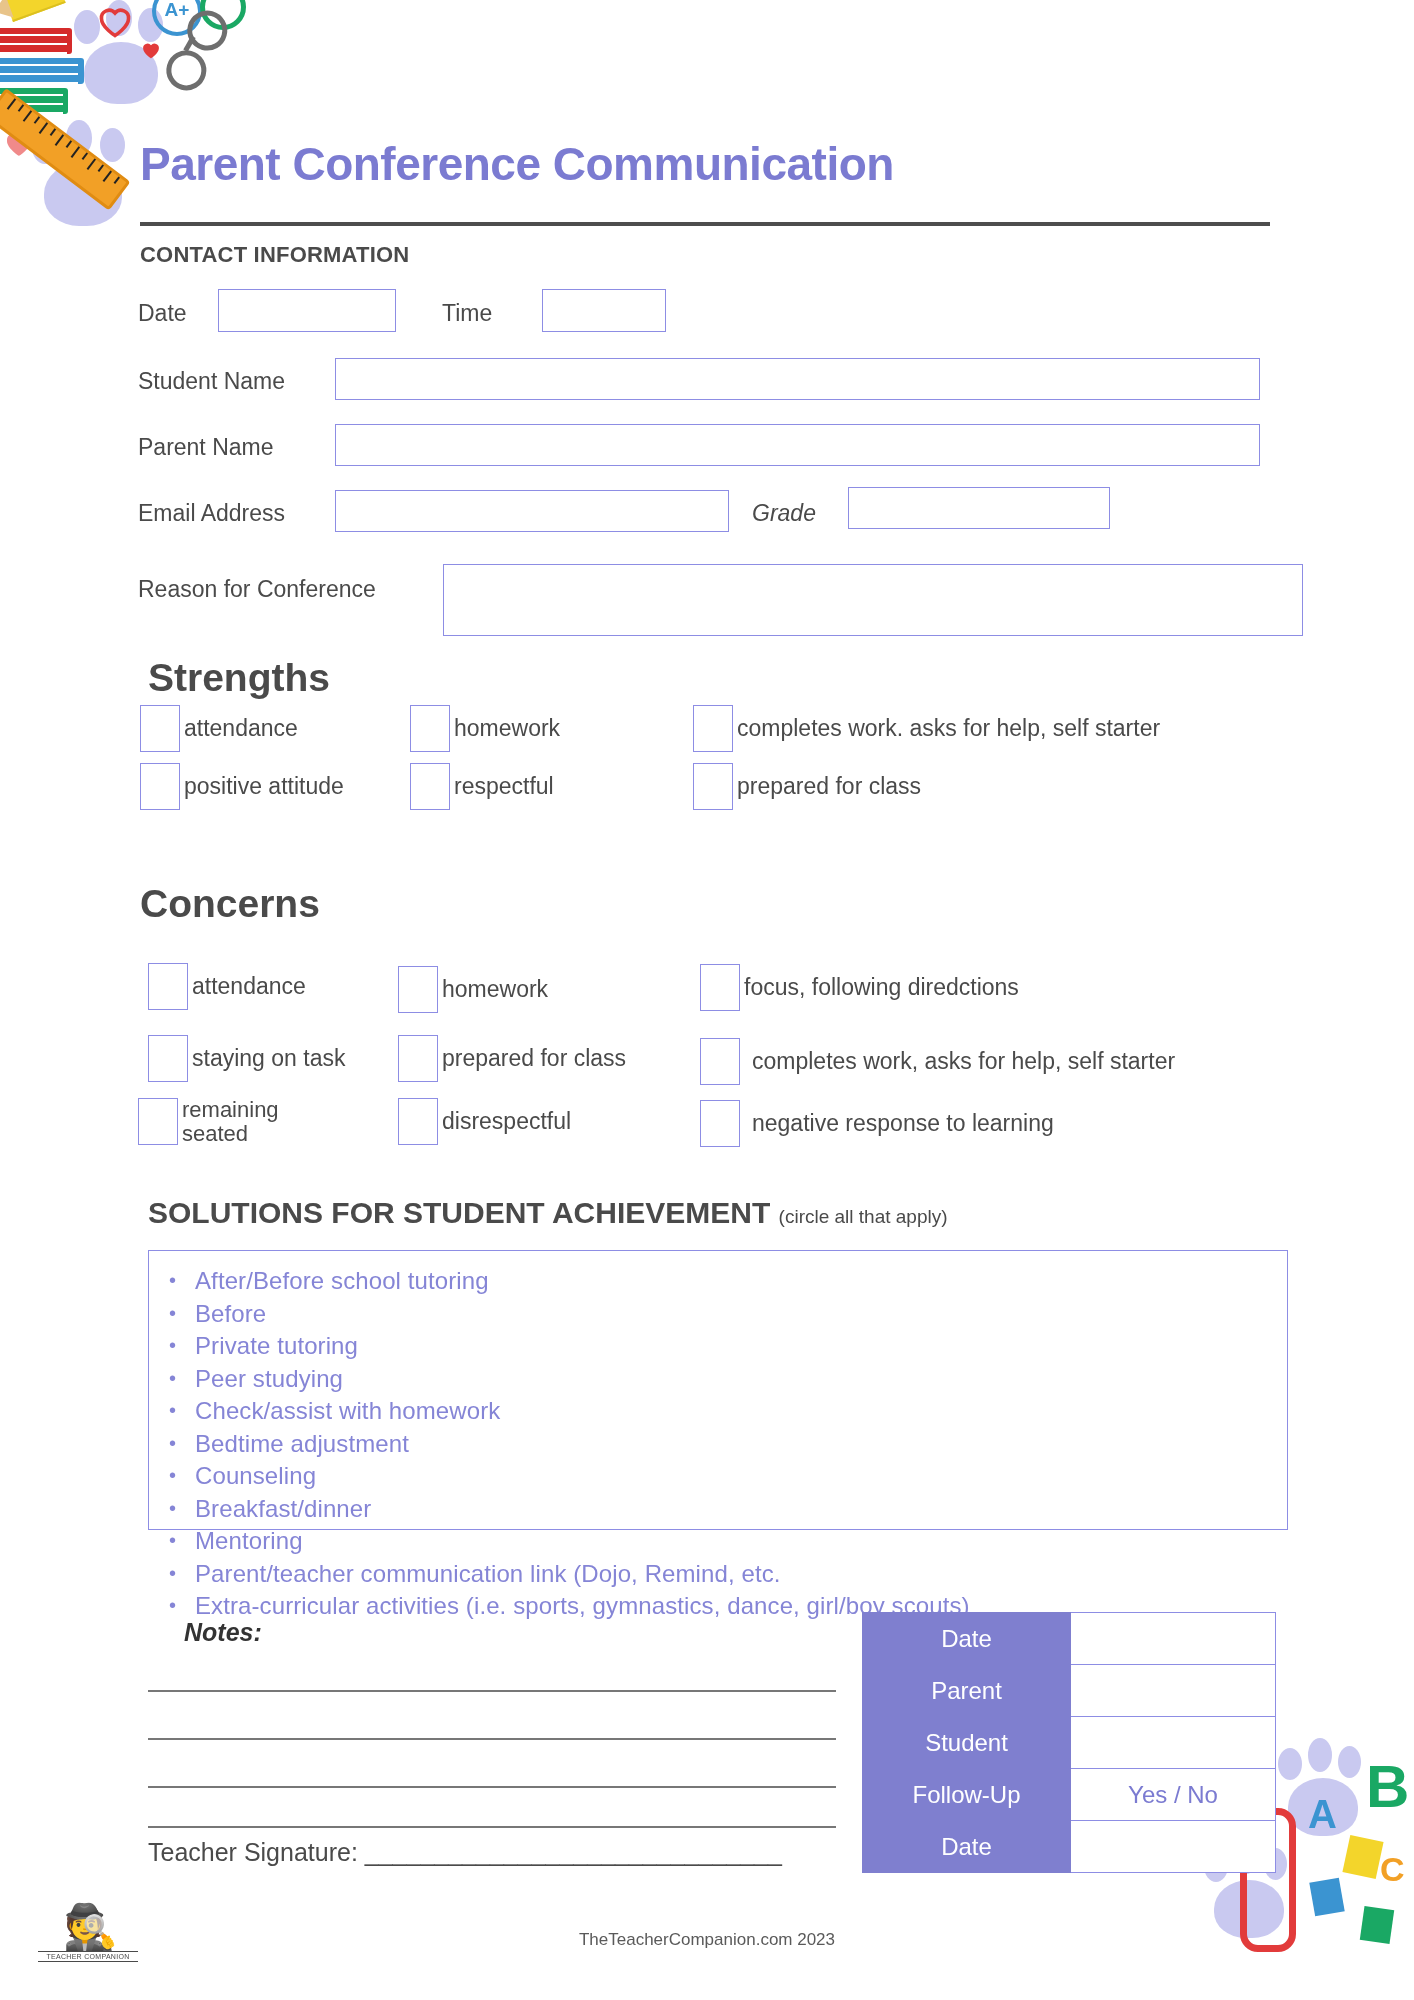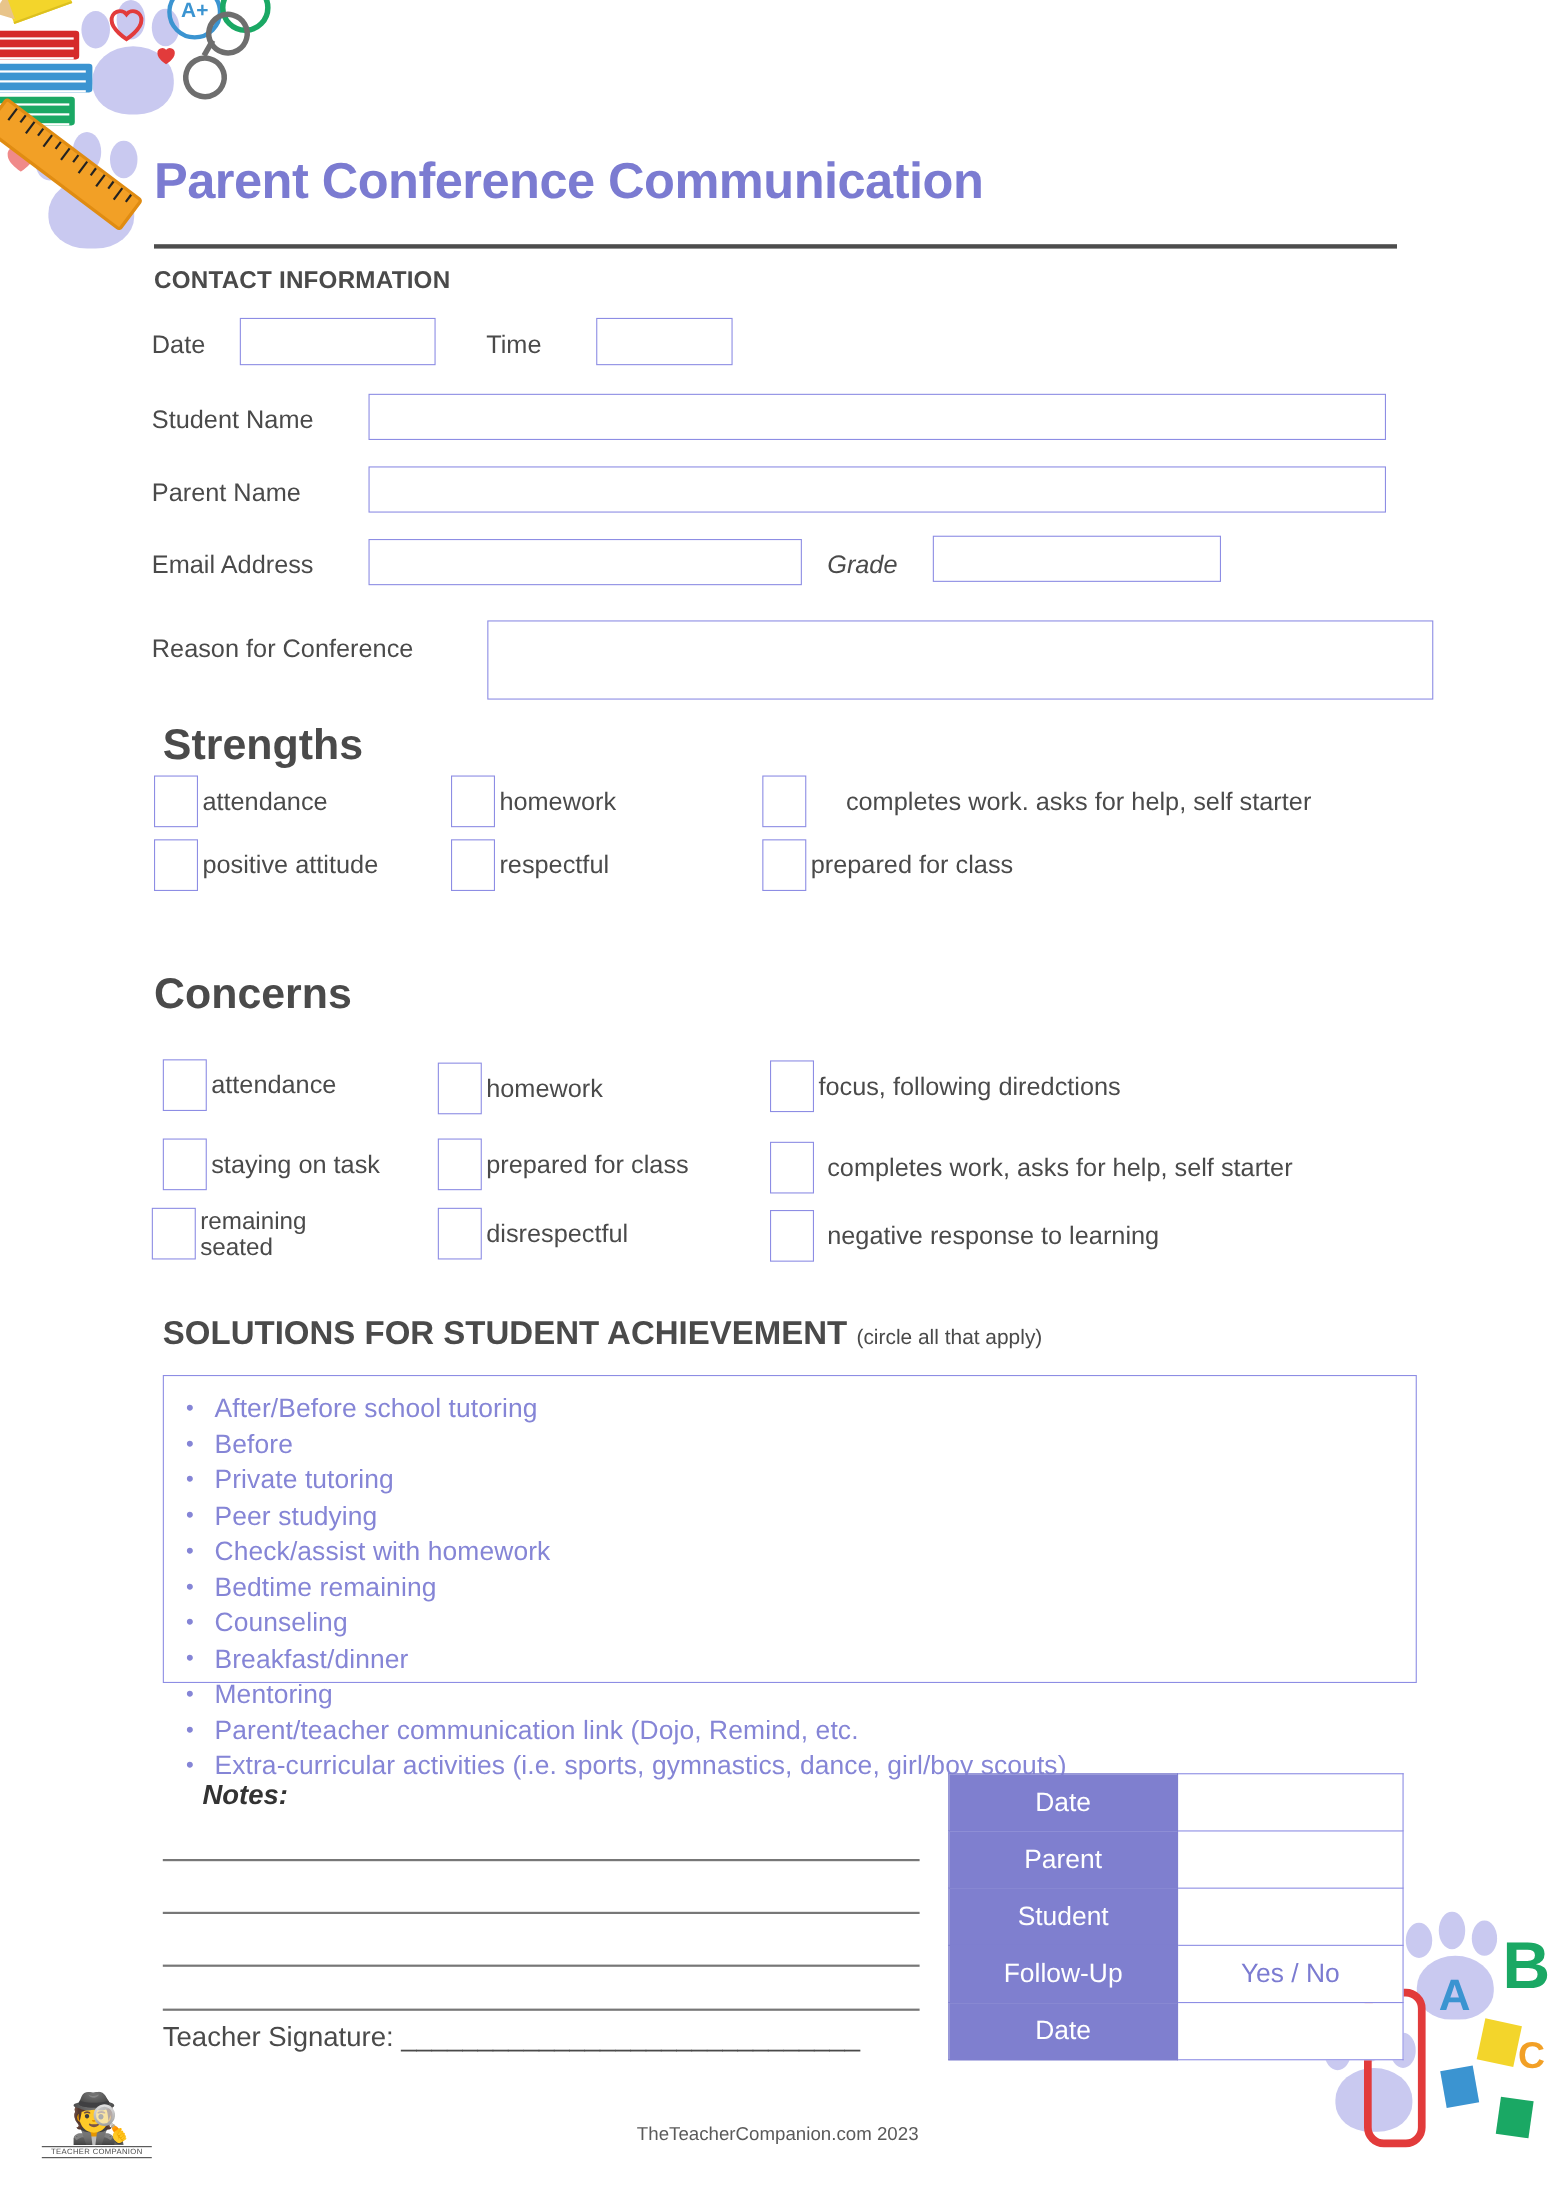--- a/index.html
+++ b/index.html
@@ -211,21 +211,21 @@
   <div class="h-big" style="left:148px;top:656px;">Strengths</div>
 
   <div class="cb-item" style="left:140px;top:705px;">
     <span class="cb"></span>
     <span class="cb-lbl">attendance</span>
   </div>
   <div class="cb-item" style="left:410px;top:705px;">
     <span class="cb"></span>
     <span class="cb-lbl">homework</span>
   </div>
-  <div class="cb-item" style="left:693px;top:705px;gap:32px;">
+  <div class="cb-item" style="left:693px;top:705px;">
     <span class="cb"></span>
     <span class="cb-lbl">completes work. asks for help, self starter</span>
   </div>
 
   <div class="cb-item" style="left:140px;top:763px;">
     <span class="cb"></span>
     <span class="cb-lbl">positive attitude</span>
   </div>
   <div class="cb-item" style="left:410px;top:763px;">
     <span class="cb"></span>
@@ -283,21 +283,21 @@
     <span class="sub">(circle all that apply)</span>
   </div>
 
   <div class="sol-box">
     <ul class="sol-list">
       <li>After/Before school tutoring</li>
       <li>Before</li>
       <li>Private tutoring</li>
       <li>Peer studying</li>
       <li>Check/assist with homework</li>
-      <li>Bedtime remaining</li>
+      <li>Bedtime adjustment</li>
       <li>Counseling</li>
       <li>Breakfast/dinner</li>
       <li>Mentoring</li>
       <li>Parent/teacher communication link (Dojo, Remind, etc.</li>
       <li>Extra-curricular activities (i.e. sports, gymnastics, dance, girl/boy scouts)</li>
     </ul>
   </div>
 
   <div class="notes-lbl">Notes:</div>
   <div class="note-line" style="top:1690px;"></div>

